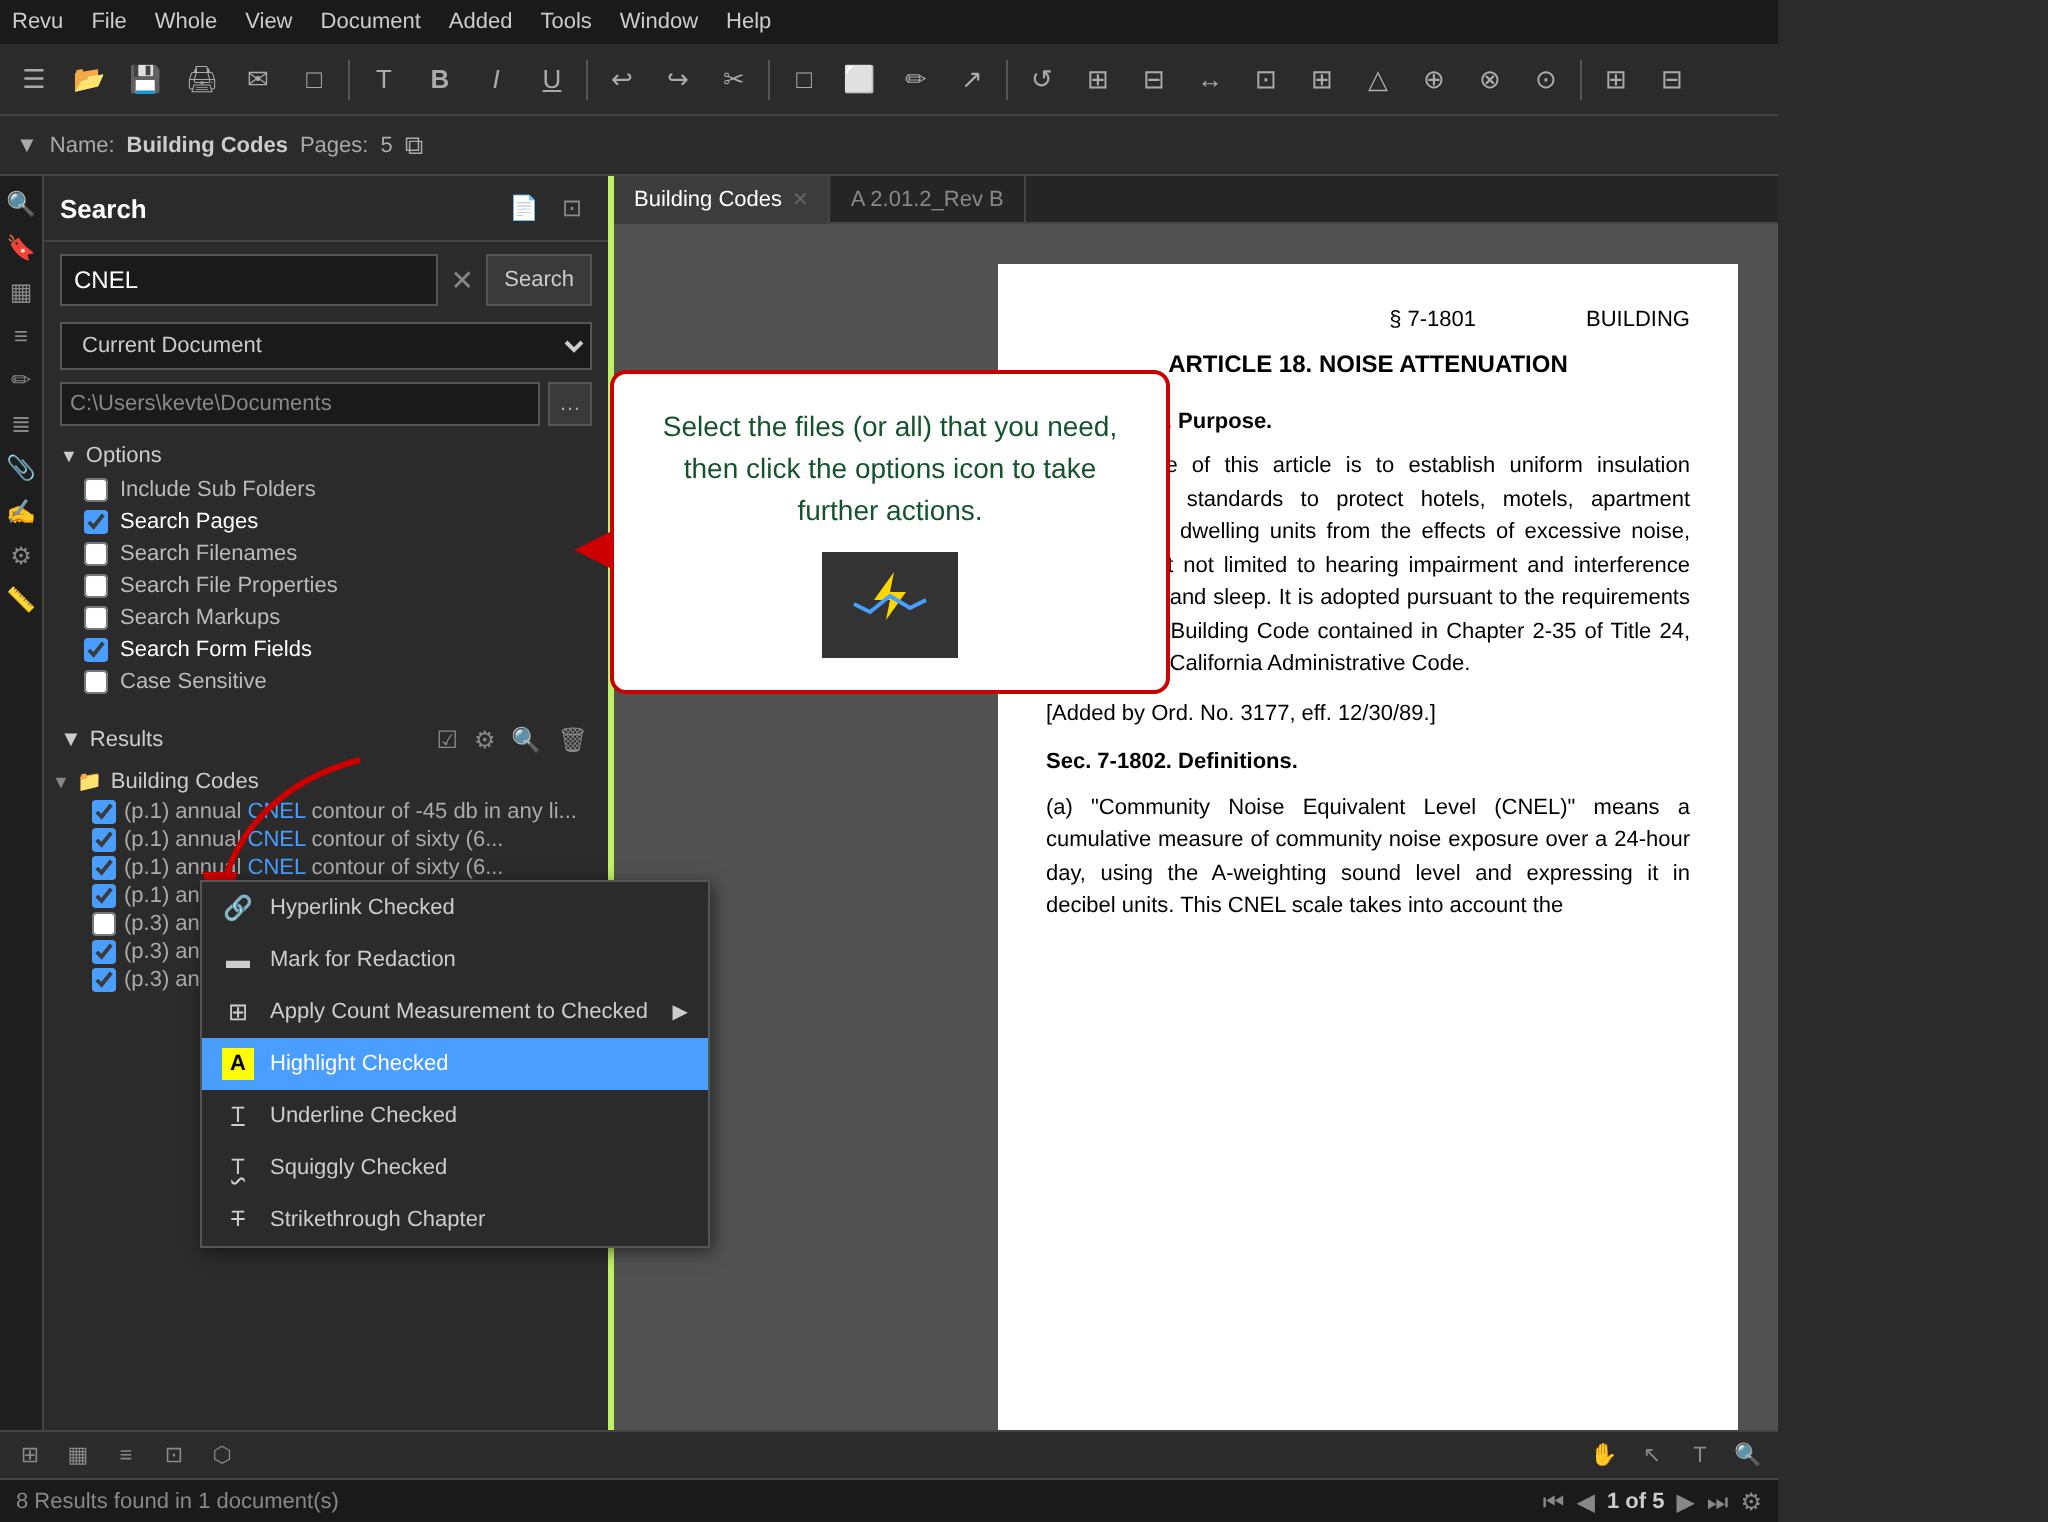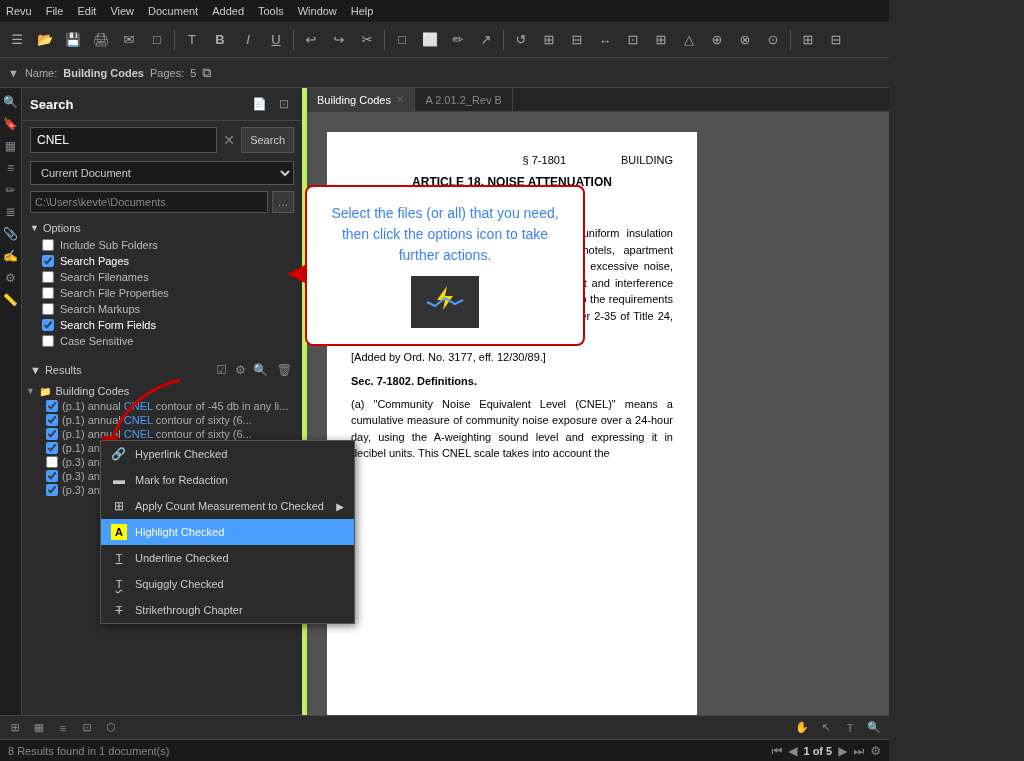--- a/index.html
+++ b/index.html
@@ -19,21 +19,21 @@
     .doc-title-bar .doc-info { display: flex; align-items: center; gap: 6px; color: #aaa; font-size: 11px; }
     .doc-title-bar .doc-info .name { color: #ccc; font-weight: bold; }
     .copy-icon { width: 16px; height: 16px; cursor: pointer; color: #aaa; font-size: 13px; }
 
     
     .sidebar-icons { width: 22px; background: #1e1e1e; display: flex; flex-direction: column; align-items: center; padding-top: 4px; gap: 2px; border-right: 1px solid #444; }
     .sidebar-icon { width: 20px; height: 20px; color: #888; font-size: 12px; cursor: pointer; display: flex; align-items: center; justify-content: center; }
     .sidebar-icon.active { color: #4a9eff; }
 
     
-    .search-panel { width: 285px; background: #2b2b2b; border-right: 5px solid #bef264; display: flex; flex-direction: column; overflow: hidden; }
+    .search-panel { width: 285px; background: #2b2b2b; border-right: 3px solid #bef264; display: flex; flex-direction: column; overflow: hidden; }
 
     
     .search-header { display: flex; align-items: center; justify-content: space-between; padding: 6px 8px; border-bottom: 1px solid #444; }
     .search-title { color: #fff; font-size: 13px; font-weight: bold; }
     .search-header-icons { display: flex; gap: 4px; }
     .icon-btn { width: 20px; height: 20px; cursor: pointer; color: #888; display: flex; align-items: center; justify-content: center; font-size: 12px; }
 
     
     .search-input-row { display: flex; align-items: center; padding: 6px 8px; gap: 4px; }
     .search-input { flex: 1; background: #1a1a1a; border: 1px solid #555; color: #fff; padding: 3px 6px; font-size: 12px; height: 26px; }
@@ -74,29 +74,29 @@
     .result-child .result-highlight { color: #4a9eff; }
 
     
     .tabs-bar { display: flex; align-items: center; background: #252525; border-bottom: 1px solid #444; height: 24px; }
     .tab { display: flex; align-items: center; padding: 0 10px; height: 24px; font-size: 11px; cursor: pointer; gap: 5px; border-right: 1px solid #444; }
     .tab.active { background: #3c3c3c; color: #fff; }
     .tab.inactive { color: #888; }
     .tab .close-tab { color: #666; font-size: 10px; cursor: pointer; }
 
     
-    .doc-area { flex: 1; background: #525252; overflow-y: auto; display: flex; flex-direction: column; align-items: flex-start; padding: 20px; }
+    .doc-area { flex: 1; background: #525252; overflow-y: auto; display: flex; flex-direction: column; align-items: flex-end; padding: 20px; }
     .doc-page { background: #fff; width: 370px; padding: 20px 24px; color: #000; font-size: 11px; line-height: 1.5; min-height: 600px; }
     .doc-section-header { text-align: right; font-size: 11px; margin-bottom: 4px; }
     .doc-article-title { text-align: center; font-weight: bold; font-size: 12px; margin-bottom: 12px; }
     .doc-section-title { font-weight: bold; font-size: 11px; margin-bottom: 6px; }
     .doc-paragraph { text-align: justify; margin-bottom: 8px; font-size: 11px; }
 
     
-    .tooltip-popup { position: absolute; top: 185px; left: 305px; background: #fff; border: 2px solid #cc0000; border-radius: 8px; padding: 16px 20px; width: 280px; text-align: center; color: #3b82f6; font-size: 14px; line-height: 1.5; }
+    .tooltip-popup { position: absolute; top: 185px; left: 305px; background: #fff; border: 2px solid #cc0000; border-radius: 8px; padding: 16px 20px; width: 280px; text-align: center; color: #14532d; font-size: 14px; line-height: 1.5; }
     .tooltip-popup .lightning-icon { display: inline-block; background: #333; color: #fff; font-size: 20px; padding: 8px 14px; margin-top: 10px; }
     .tooltip-arrow { position: absolute; left: -20px; bottom: 60px; width: 0; height: 0; border-top: 10px solid transparent; border-bottom: 10px solid transparent; border-right: 20px solid #cc0000; }
 
     
     .context-menu { position: absolute; top: 440px; left: 100px; background: #2b2b2b; border: 1px solid #555; width: 255px; box-shadow: 2px 2px 8px rgba(0,0,0,0.5); z-index: 100; }
     .context-menu-item { display: flex; align-items: center; padding: 5px 10px; gap: 8px; cursor: pointer; font-size: 11px; color: #ccc; }
     .context-menu-item.highlighted { background: #4a9eff; color: #fff; }
     .context-menu-item .menu-icon { width: 16px; height: 16px; display: flex; align-items: center; justify-content: center; font-size: 12px; }
     .context-menu-item .submenu-arrow { margin-left: auto; font-size: 10px; }
 
@@ -116,21 +116,21 @@
     ::-webkit-scrollbar-thumb { background: #555; border-radius: 3px; }
   </style>
 </head>
 <body>
 
 <div style="position:relative; width:889px; height:761px; overflow:hidden;">
 
   <div class="menu-bar">
     <span>Revu</span>
     <span>File</span>
-    <span>Edit</span>
+    <span>Whole</span>
     <span>View</span>
     <span>Document</span>
     <span>Added</span>
     <span>Tools</span>
     <span>Window</span>
     <span>Help</span>
   </div>
 
   <div class="toolbar">
     <button class="toolbar-btn">☰</button>

